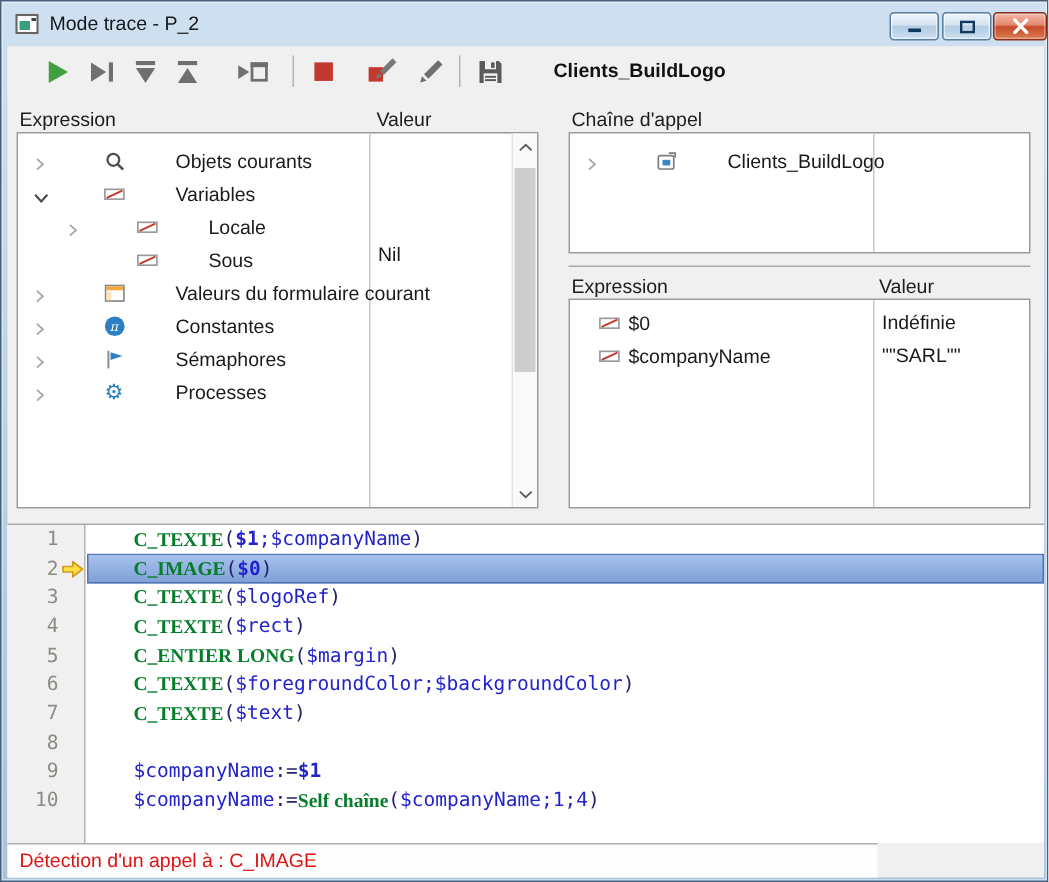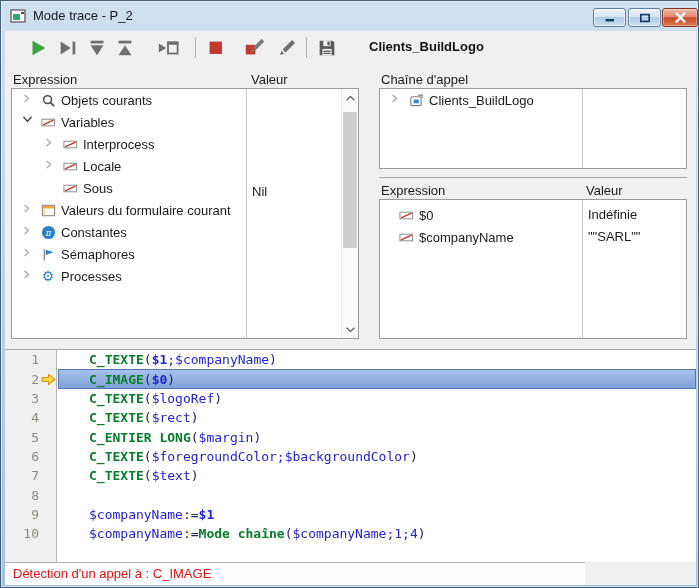--- a/index.html
+++ b/index.html
@@ -30,21 +30,21 @@
   .toolbar{position:absolute;left:0;top:0;width:691px;height:32px;background:#f0f0f0;}
   .tb-btn{position:absolute;top:4px;width:26px;height:26px;display:flex;align-items:center;justify-content:center;background:transparent;border:0;padding:0;}
   .tb-sep{position:absolute;top:6px;width:1px;height:21px;background:#b3b3b3;}
   .method-label{position:absolute;left:364px;top:8px;font-size:13px;font-weight:bold;color:#111;}
   
   .panel-label{position:absolute;font-size:13px;color:#1c1c1c;}
   
   .listbox{position:absolute;background:#fff;border:1px solid #9a9a9a;}
   .col-divider{position:absolute;top:0;bottom:0;width:1px;background:#c9c9c9;}
   .tree{position:absolute;left:0;top:4px;right:17px;}
-  .tree-row{position:relative;height:22px;display:flex;align-items:flex-start;font-size:13px;color:#1a1a1a;white-space:nowrap;}
+  .tree-row{position:relative;height:22px;display:flex;align-items:flex-end;font-size:13px;color:#1a1a1a;white-space:nowrap;gap:28px;}
   .tree-row .chev{width:14px;display:inline-flex;justify-content:center;margin-right:6px;}
   .tree-row .t-icon{width:16px;display:inline-flex;justify-content:center;margin-right:5px;}
   .tree-row .val{position:absolute;left:240px;top:0;height:22px;line-height:22px;font-size:13px;color:#1a1a1a;}
   .indent1{padding-left:30px;} .indent0{padding-left:8px;}
   .uni-icon{font-family:"DejaVu Sans",sans-serif;font-size:14px;line-height:14px;color:#2d7fc4;}
   
   .vscroll{position:absolute;right:0;top:0;bottom:0;width:17px;background:#fafafa;border-left:1px solid #e2e2e2;}
   .vscroll .arr{position:absolute;left:0;width:16px;height:16px;display:flex;align-items:center;justify-content:center;}
   .vscroll .arr.up{top:1px;} .vscroll .arr.down{bottom:1px;}
   .vscroll .thumb{position:absolute;left:1px;width:14px;background:#cdcdcd;}
@@ -56,21 +56,21 @@
   
   .code-editor{position:absolute;left:0;top:318px;width:691px;height:213px;background:#fff;border-top:1px solid #a6a6a6;}
   .code-editor .gutter-bg{position:absolute;left:0;top:0;bottom:0;width:52px;background:#f0f0f0;border-right:1px solid #b5b5b5;}
   .code-row{position:relative;height:19.36px;display:flex;align-items:center;font-family:"DejaVu Sans Mono","Liberation Mono",monospace;font-size:13px;}
   .code-row .ln{width:34px;text-align:right;color:#8b8b83;flex:0 0 34px;z-index:1;}
   .code-row .arrow-col{width:19px;flex:0 0 19px;display:flex;align-items:center;justify-content:center;z-index:1;}
   .code-row .code-text{flex:1;height:100%;display:flex;align-items:center;padding-left:31px;white-space:pre;}
   .code-row.current .code-text{
     background:linear-gradient(#a9c3ec,#7e9fd8);
     box-shadow:inset 0 0 0 1px #4f77b6;}
-  .tok-c{color:#057d2a;font-weight:bold;}
+  .tok-c{color:#057d2a;font-weight:bold;font-family:Liberation Serif, serif;}
   .tok-v{color:#2323cc;}
   .tok-b{color:#2323cc;font-weight:bold;}
   .tok-p{color:#22226e;}
   
   .statusbar{position:absolute;left:0;top:531px;width:580px;height:23px;background:#fdfdfd;border-top:1px solid #b0b0b0;}
   .status-text{position:absolute;left:8px;top:0;line-height:22px;font-size:13px;color:#e01212;}
   .splitter-h{position:absolute;left:0;top:308px;width:691px;height:10px;}
   .splitter-v{position:absolute;left:356px;top:57px;width:16px;height:251px;}
 </style>
 </head>
@@ -250,38 +250,20 @@
               </span>
             </span>
             <span class="t-icon">
               <span style="display: inline-flex; align-items: center;">
                 <svg viewBox="0 0 16 16" width="15" height="15">
                   <rect x="1" y="4.5" width="13.5" height="7" fill="#fff" stroke="#9a9a9a" stroke-width="1.2"></rect>
                   <line x1="2.2" y1="10.6" x2="13.4" y2="5.4" stroke="#c0392b" stroke-width="1.4"></line>
                 </svg>
               </span>
             </span>
-            <span>Interprocess</span>
-          </div>
-          <div class="tree-row indent1">
-            <span class="chev">
-              <span style="display: inline-flex; align-items: center;">
-                <svg viewBox="0 0 10 12" width="8" height="11">
-                  <polyline points="2,1.5 7,6 2,10.5" fill="none" stroke="#a9a9a9" stroke-width="1.6"></polyline>
-                </svg>
-              </span>
-            </span>
-            <span class="t-icon">
-              <span style="display: inline-flex; align-items: center;">
-                <svg viewBox="0 0 16 16" width="15" height="15">
-                  <rect x="1" y="4.5" width="13.5" height="7" fill="#fff" stroke="#9a9a9a" stroke-width="1.2"></rect>
-                  <line x1="2.2" y1="10.6" x2="13.4" y2="5.4" stroke="#c0392b" stroke-width="1.4"></line>
-                </svg>
-              </span>
-            </span>
             <span>Locale</span>
           </div>
           <div class="tree-row indent1">
             <span class="chev"></span>
             <span class="t-icon">
               <span style="display: inline-flex; align-items: center;">
                 <svg viewBox="0 0 16 16" width="15" height="15">
                   <rect x="1" y="4.5" width="13.5" height="7" fill="#fff" stroke="#9a9a9a" stroke-width="1.2"></rect>
                   <line x1="2.2" y1="10.6" x2="13.4" y2="5.4" stroke="#c0392b" stroke-width="1.4"></line>
                 </svg>
@@ -494,21 +476,21 @@
             <span class="code-text"></span>
           </div>
           <div class="code-row">
             <span class="ln">9</span>
             <span class="arrow-col"></span>
             <span class="code-text"><span class="tok-v">$companyName</span><span class="tok-p">:=</span><span class="tok-b">$1</span></span>
           </div>
           <div class="code-row">
             <span class="ln">10</span>
             <span class="arrow-col"></span>
-            <span class="code-text"><span class="tok-v">$companyName</span><span class="tok-p">:=</span><span class="tok-c">Mode chaîne</span><span class="tok-p">(</span><span class="tok-v">$companyName</span><span class="tok-v">;</span><span class="tok-v">1</span><span class="tok-v">;</span><span class="tok-v">4</span><span class="tok-p">)</span></span>
+            <span class="code-text"><span class="tok-v">$companyName</span><span class="tok-p">:=</span><span class="tok-c">Self chaîne</span><span class="tok-p">(</span><span class="tok-v">$companyName</span><span class="tok-v">;</span><span class="tok-v">1</span><span class="tok-v">;</span><span class="tok-v">4</span><span class="tok-p">)</span></span>
           </div>
         </div>
     </div>
 
     <div class="statusbar">
       <span class="status-text">Détection d'un appel à : C_IMAGE</span>
     </div>
   </div>
 </div>
 

